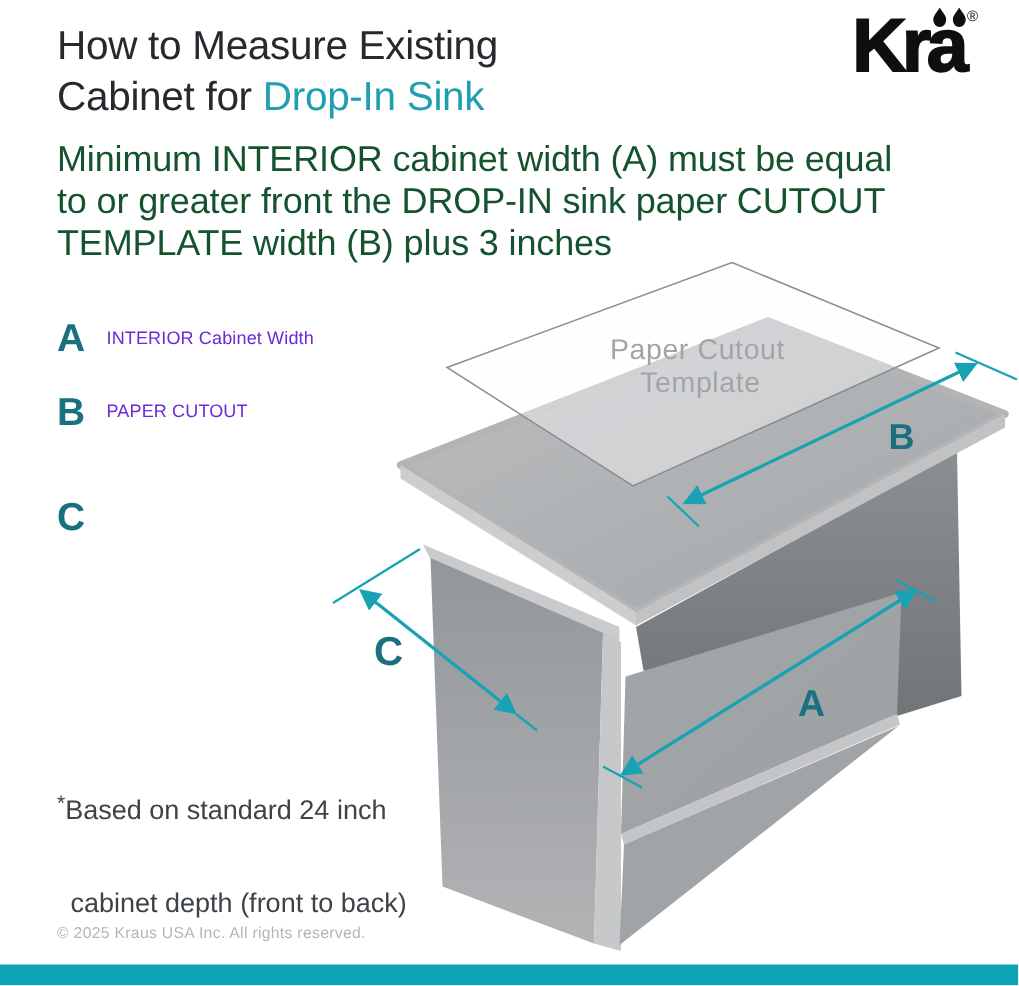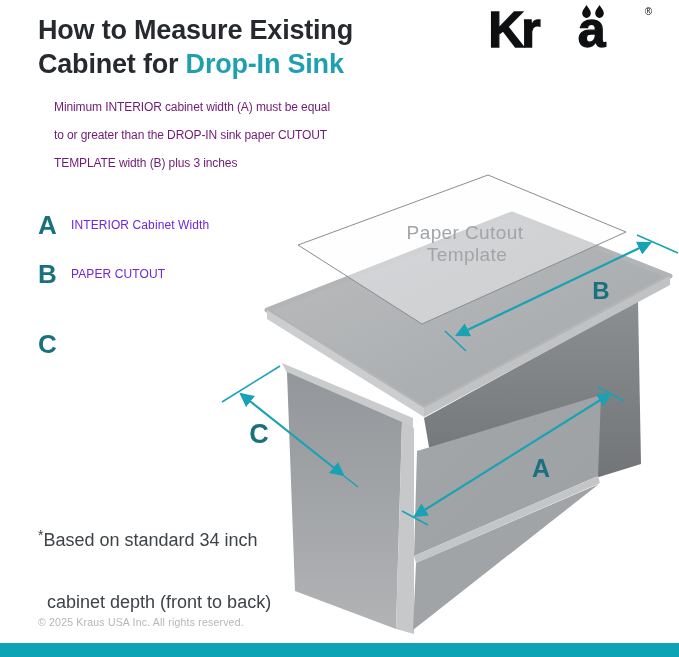--- a/index.html
+++ b/index.html
@@ -7,29 +7,29 @@
   .page {
     position:relative; width:679px; height:657px; background:#ffffff;
     overflow:hidden; font-family:"Liberation Sans", sans-serif;
   }
   .diagram { position:absolute; left:0; top:0; }
   .diagram text { font-family:"Liberation Sans", sans-serif; }
   .paper-label { fill:#A2A5A8; font-size:19px; letter-spacing:0.4px; }
   .dim-label { fill:#19717F; font-weight:700; }
 
   .title { position:absolute; left:38px; top:13px; font-size:27px; line-height:34px;
-           font-weight:700; color:#26292E; letter-spacing:-0.2px; }
+           font-weight:400; color:#26292E; letter-spacing:-0.2px; }
   .title .accent { color:#1FA0B0;margin-top:28px; }
 
-  .intro { position:absolute; left:54px; top:93px; font-size:12px; line-height:28px;
-           color:#701a75; letter-spacing:-0.1px; }
+  .intro { position:absolute; left:38px; top:93px; font-size:24px; line-height:28px;
+           color:#14532d; letter-spacing:-0.1px; }
 
   .logo { position:absolute; top:5px; right:27px; display:flex; align-items:flex-start;
           font-size:50px; font-weight:700; color:#0E0F10; letter-spacing:-3px;
-          line-height:1;gap:40px; -webkit-text-stroke:1.3px #0E0F10; }
+          line-height:1; -webkit-text-stroke:1.3px #0E0F10; }
   .logo-a { position:relative; display:inline-block; }
   .logo-dots { position:absolute; top:0px; left:4px; display:flex; gap:4px; }
   .logo-dots svg { display:block; }
   .logo-reg { font-size:10px; font-weight:400; -webkit-text-stroke:0; letter-spacing:0;
               margin-top:2px; margin-left:2px; }
 
   .legend-row { position:absolute; left:38px; display:flex; align-items:center; gap:9px; }
   .legend-key { width:24px; font-size:26px; font-weight:700; color:#19717F; text-align:left; }
   .legend-label { font-size:12px; line-height:23px; color:#6d28d9; letter-spacing:0.1px; }
   .row-a { top:210px; } .row-b { top:259px; } .row-c { top:329px; }
@@ -127,39 +127,39 @@
           </svg>
           <svg width="9" height="13" viewBox="0 0 8 12">
             <path d="M4 0 C5.3 2.6 8 4.8 8 7.6 A4 4.4 0 1 1 0 7.6 C0 4.8 2.7 2.6 4 0 Z" fill="#0E0F10"></path>
           </svg>
         </span></span>
       <span class="logo-reg">®</span>
   </div>
 
   <div class="intro">
     <div>Minimum INTERIOR cabinet width (A) must be equal</div>
-    <div>to or greater than the DROP-IN sink paper CUTOUT</div>
+    <div>to or greater front the DROP-IN sink paper CUTOUT</div>
     <div>TEMPLATE width (B) plus 3 inches</div>
   </div>
 
   <div class="legend-row row-a">
     <div class="legend-key">A</div>
     <div class="legend-label">INTERIOR Cabinet Width</div>
   </div>
   <div class="legend-row row-b">
     <div class="legend-key">B</div>
     <div class="legend-label">
       <div>PAPER CUTOUT</div>
     </div>
   </div>
   <div class="legend-row row-c">
     <div class="legend-key">C</div>
   </div>
 
   <div class="footnote">
-    <div><span class="ast">*</span><span>Based on standard 34 inch</span></div>
+    <div><span class="ast">*</span><span>Based on standard 24 inch</span></div>
     <div class="fn-line2">cabinet depth (front to back)</div>
   </div>
 
   <div class="copyright">© 2025 Kraus USA Inc. All rights reserved.</div>
   <div class="stripe"></div>
 
 </div>
 
 </body></html>

